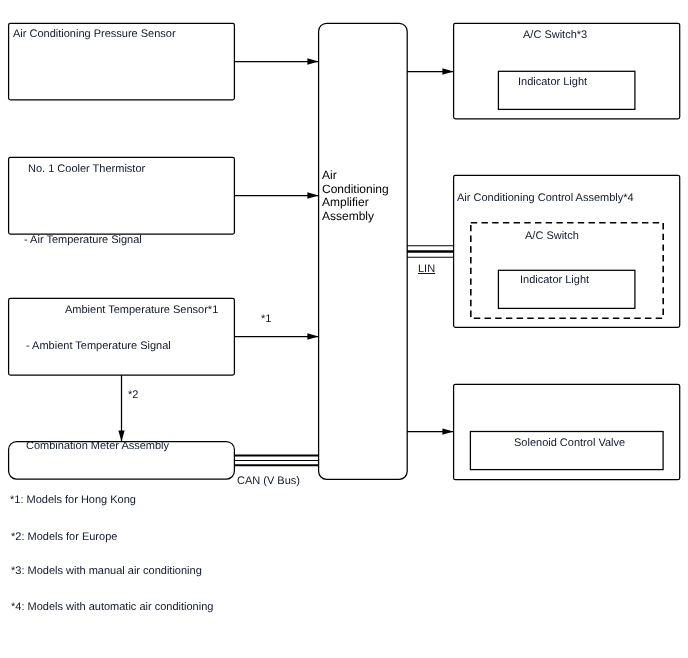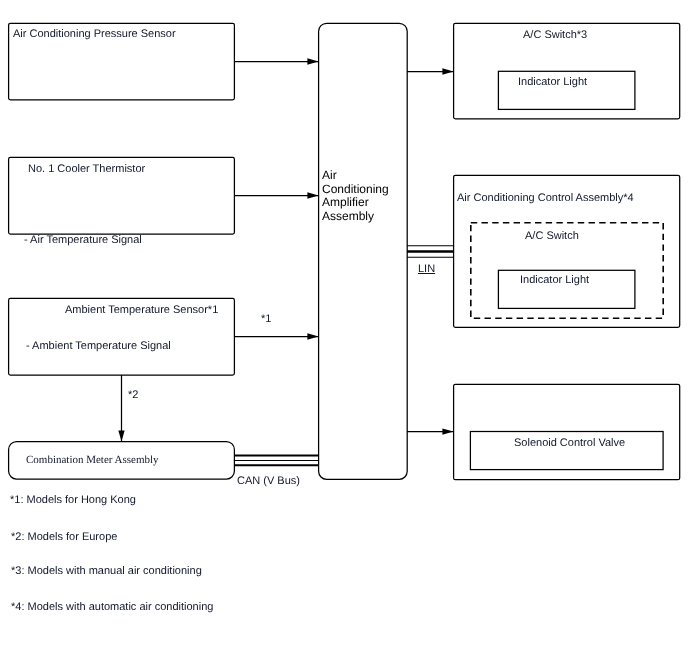--- a/index.html
+++ b/index.html
@@ -102,21 +102,21 @@
 
   <div class="box" style="left:8px; top:157px; width:226px; height:77px; border-radius:2px;"></div>
   <div class="lbl" style="left:28px; top:163px;">No. 1 Cooler Thermistor</div>
   <div class="lbl" style="left:24px; top:202px;margin-top:32px;">- Air Temperature Signal</div>
 
   <div class="box" style="left:8px; top:298px; width:226px; height:77px; border-radius:2px;"></div>
   <div class="lbl" style="left:25px; top:304px;margin-left:40px;">Ambient Temperature Sensor*1</div>
   <div class="lbl" style="left:26px; top:340px;">- Ambient Temperature Signal</div>
 
   <div class="box" style="left:8px; top:441px; width:226px; height:38px; border-radius:9px;"></div>
-  <div class="lbl" style="left:26px; top:454px;font-family:Liberation Serif, serif;">Combination Meter Assembly</div>
+  <div class="lbl" style="left:26px; top:440px;">Combination Meter Assembly</div>
 
   <div class="box" style="left:318px; top:23px; width:89px; height:456px; border-radius:9px;"></div>
   <div style="position:absolute; left:322px; top:169px; font-size:12px;">
       <div class="ampline">Air</div>
       <div class="ampline">Conditioning</div>
       <div class="ampline">Amplifier</div>
       <div class="ampline">Assembly</div>
     </div>
 
   <div class="box" style="left:453px; top:23px; width:227px; height:96px; border-radius:2px;"></div>

